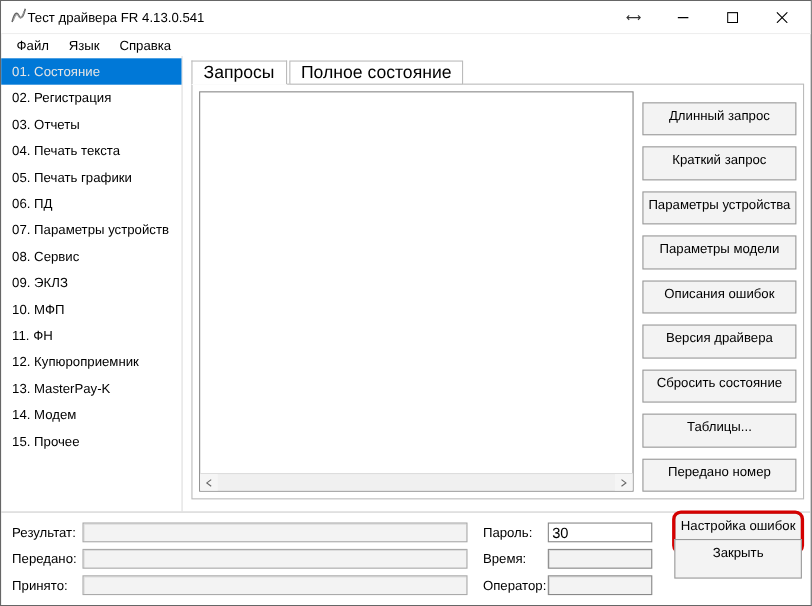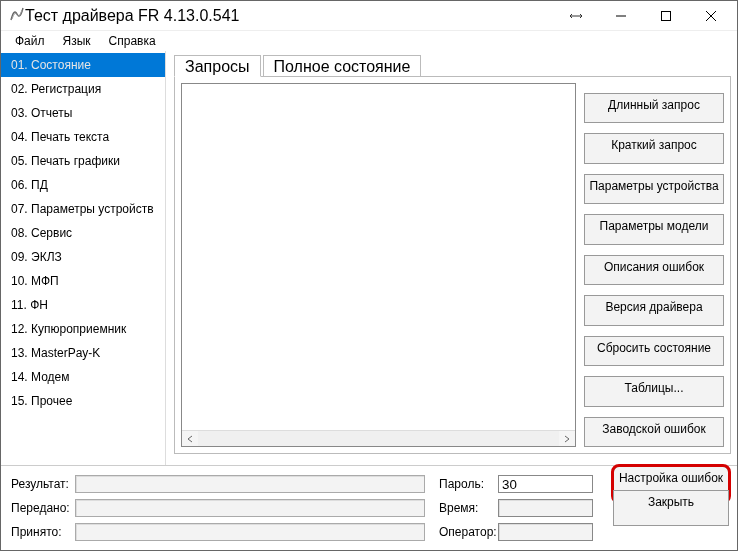--- a/index.html
+++ b/index.html
@@ -13,21 +13,21 @@
   border: 1px solid #666;
 }
 .titlebar {
   height: 30px;
   display: flex;
   align-items: center;
   padding: 0 4px 0 8px;
   background: #fff;
   border-bottom: 1px solid #eee;
 }
-.titlebar .title { flex: 1; font-size: 16px; }
+.titlebar .title { flex: 1; font-size: 12px; }
 .titlebar .spacer-btn, .titlebar .winbtn {
   width: 45px; height: 28px; display: flex; align-items: center; justify-content: center;
 }
 .menubar {
   height: 20px;
   display: flex;
   align-items: center;
   padding: 0 6px;
   gap: 2px;
 }
@@ -234,21 +234,21 @@
       </div>
       <div class="right-buttons">
         <div class="btn">Длинный запрос</div>
         <div class="btn">Краткий запрос</div>
         <div class="btn">Параметры устройства</div>
         <div class="btn">Параметры модели</div>
         <div class="btn">Описания ошибок</div>
         <div class="btn">Версия драйвера</div>
         <div class="btn">Сбросить состояние</div>
         <div class="btn">Таблицы...</div>
-        <div class="btn">Заводской ошибок</div>
+        <div class="btn">Передано номер</div>
       </div>
     </div>
   </div>
 </div>
 
 <div class="bottom">
   <div class="bottom-row">
     <div class="lbl1">Результат:</div>
     <div class="field1"></div>
     <div class="lbl2">Пароль:</div>

